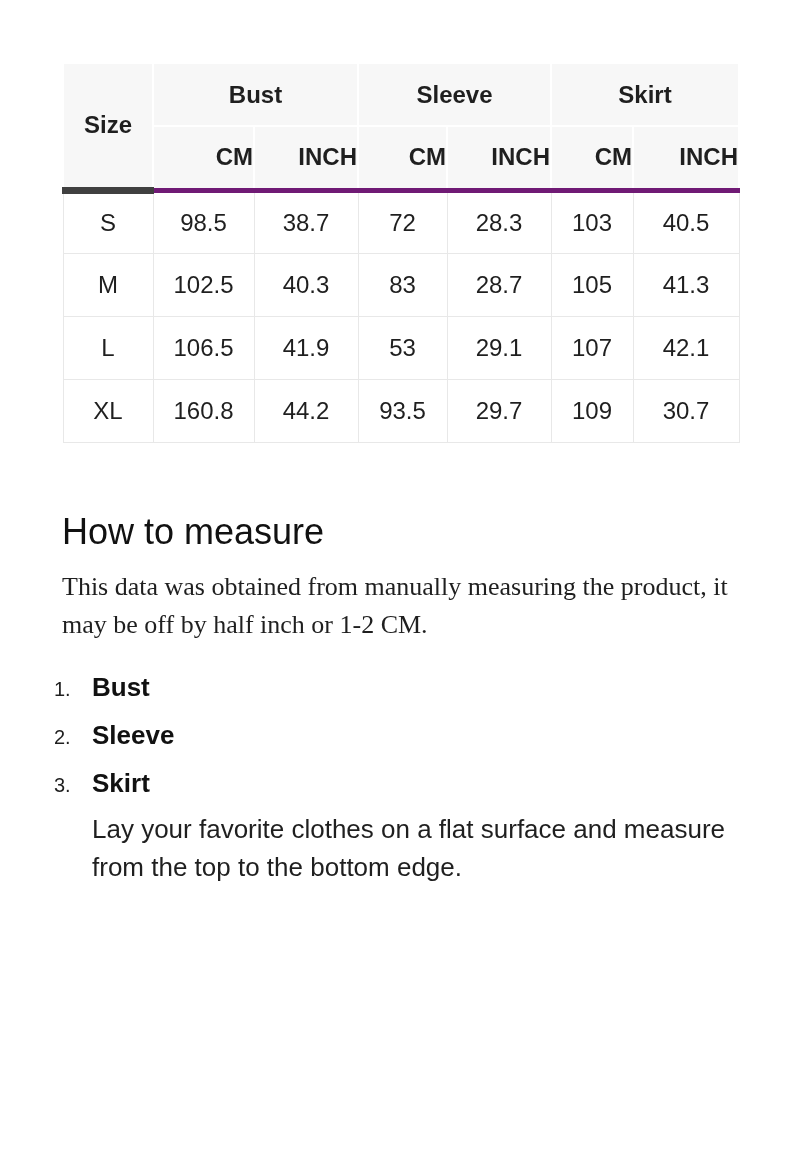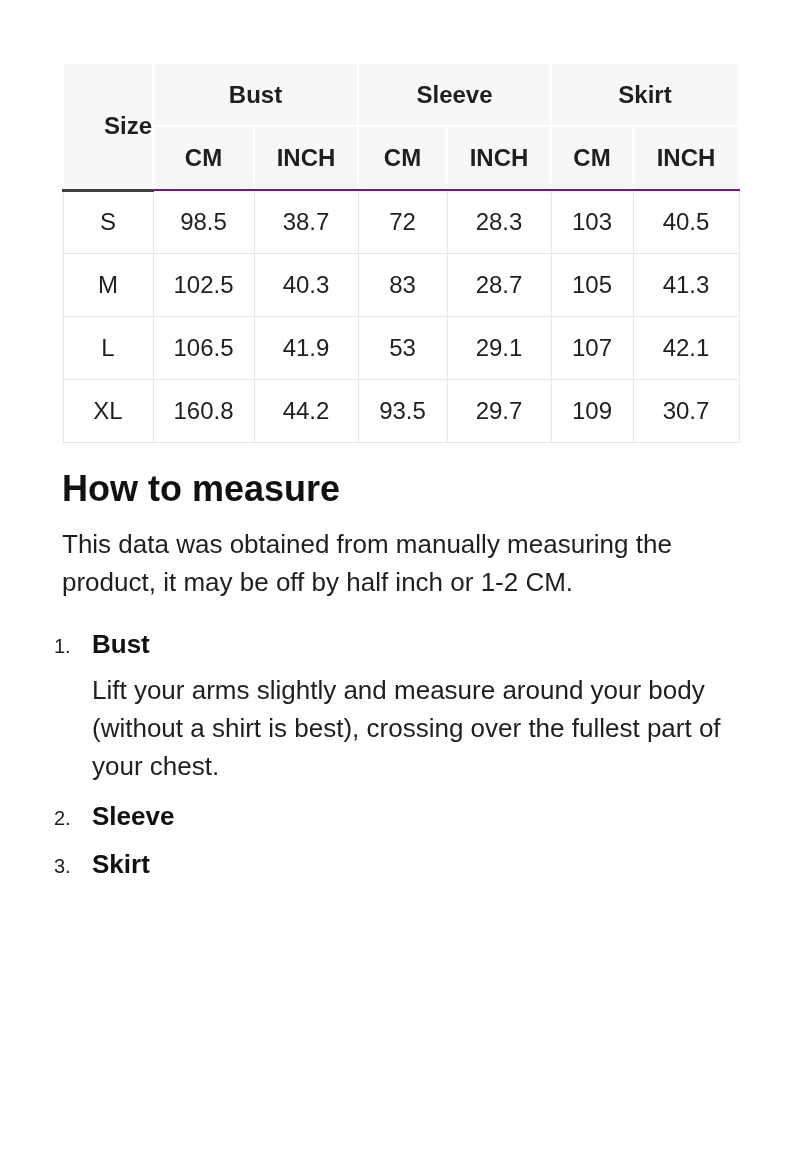--- a/index.html
+++ b/index.html
@@ -24,41 +24,42 @@
     border: 2px solid #ffffff;
     font-weight: 700;
   }
   .size-chart th, .size-chart td {
     text-align: center;
     vertical-align: middle;
     font-size: 24px;
     color: #1f1f1f;
   }
   .size-chart .group-th { height: 63px; }
-  .size-chart .unit-th { height: 64px; border-bottom: 2px solid #701a75; }
-  .size-chart .size-th { border-bottom: 3px solid #404040; text-align: right; }
+  .size-chart .unit-th { height: 64px; border-bottom: 5px solid #701a75; text-align: right; }
+  .size-chart .size-th { border-bottom: 7px solid #404040; }
   .size-chart td {
     height: 63px;
     border: 1px solid #e8e8e8;
     background: #ffffff;
     font-weight: 400;
   }
 
   
   .htm-heading {
-    margin-top: 24px;
+    margin-top: 67px;
     font-size: 36px;
     line-height: 44px;
-    font-weight: 700;
+    font-weight: 400;
     color: #111111;
   }
   .intro {
     margin-top: 14px;
     font-size: 26px;
     line-height: 38px;
+    font-family: Liberation Serif, serif;
   }
   .steps { margin-top: 26px; }
   .step { margin-bottom: 14px; }
   .step-head {
     display: flex;
     align-items: baseline;
     margin-left: -8px;
   }
   .step-number {
     flex: 0 0 38px;
@@ -153,31 +154,31 @@
 
   <p class="intro">This data was obtained from manually measuring the product, it may be off by half inch or 1-2 CM.</p>
 
   <div class="steps">
 
     <div class="step">
       <div class="step-head">
         <span class="step-number">1.</span>
         <span class="step-title">Bust</span>
       </div>
-      <p class="step-desc">Lift your arms slightly and measure around your body (without a shirt is best), crossing over the fullest part of your chest.</p>
     </div>
 
     <div class="step">
       <div class="step-head">
         <span class="step-number">2.</span>
         <span class="step-title">Sleeve</span>
       </div>
     </div>
 
     <div class="step">
       <div class="step-head">
         <span class="step-number">3.</span>
         <span class="step-title">Skirt</span>
       </div>
+      <p class="step-desc">Lay your favorite clothes on a flat surface and measure from the top to the bottom edge.</p>
     </div>
 
   </div>
 </div>
 
 </body></html>

